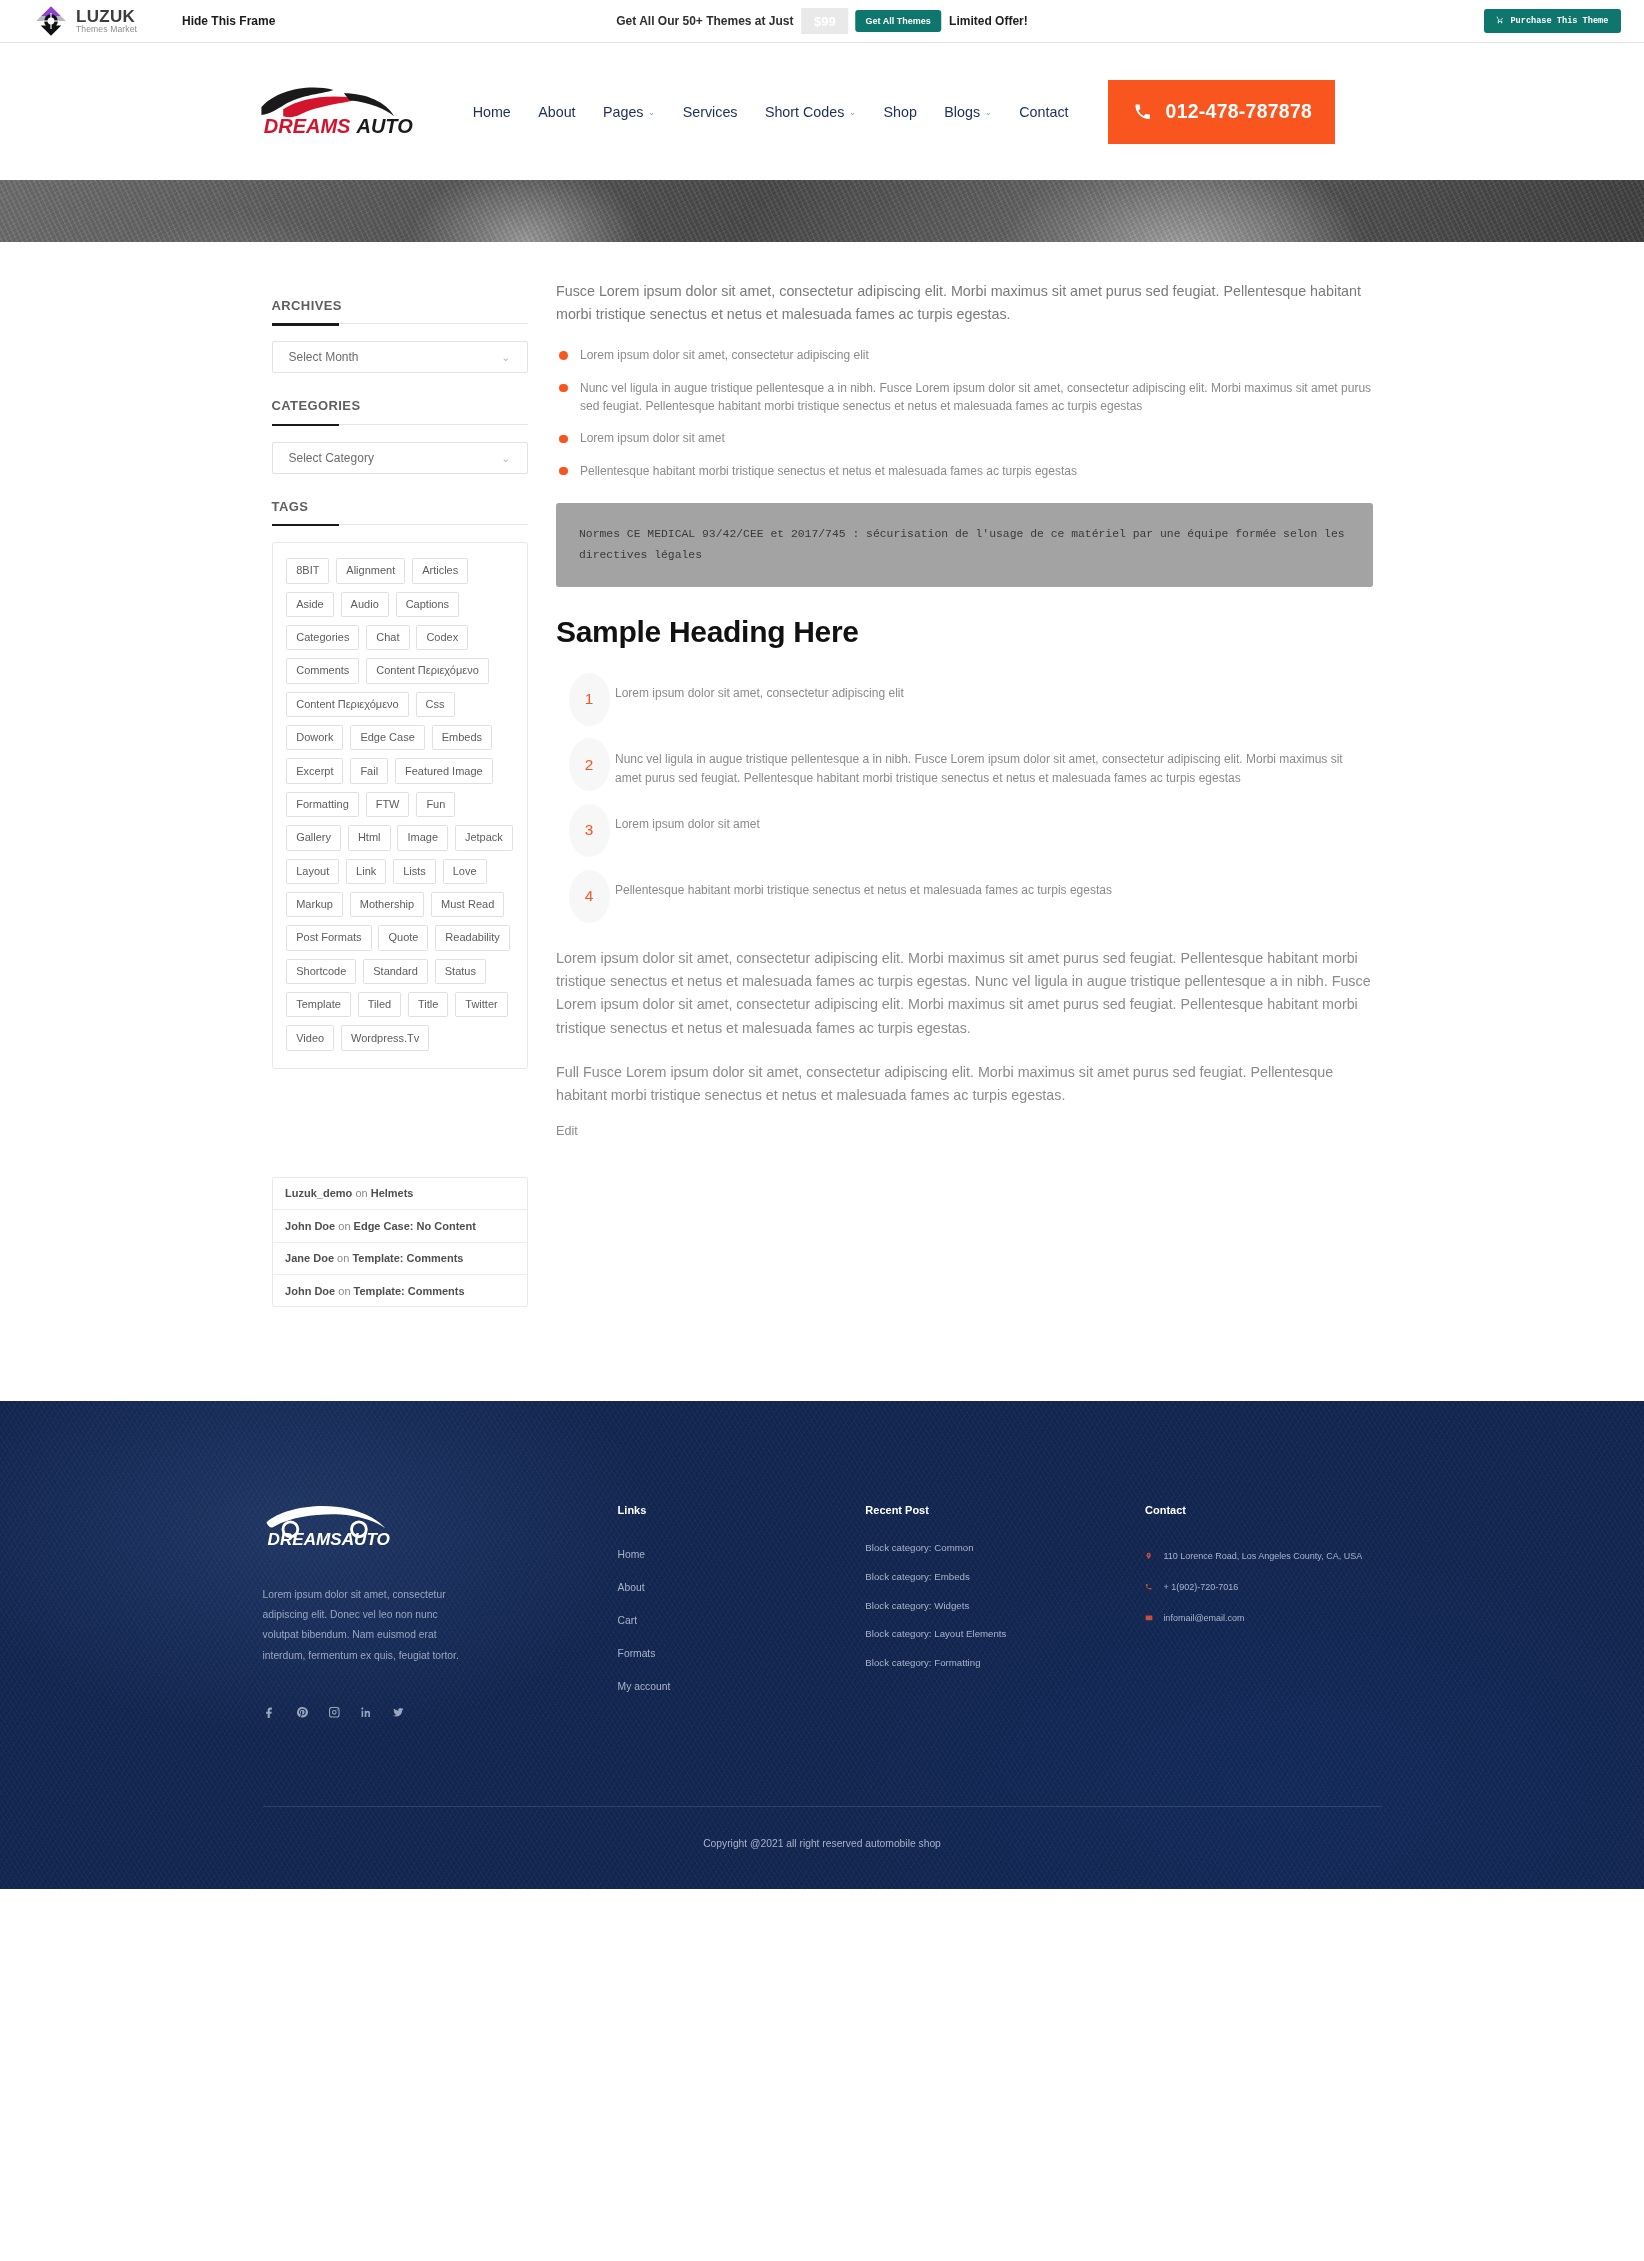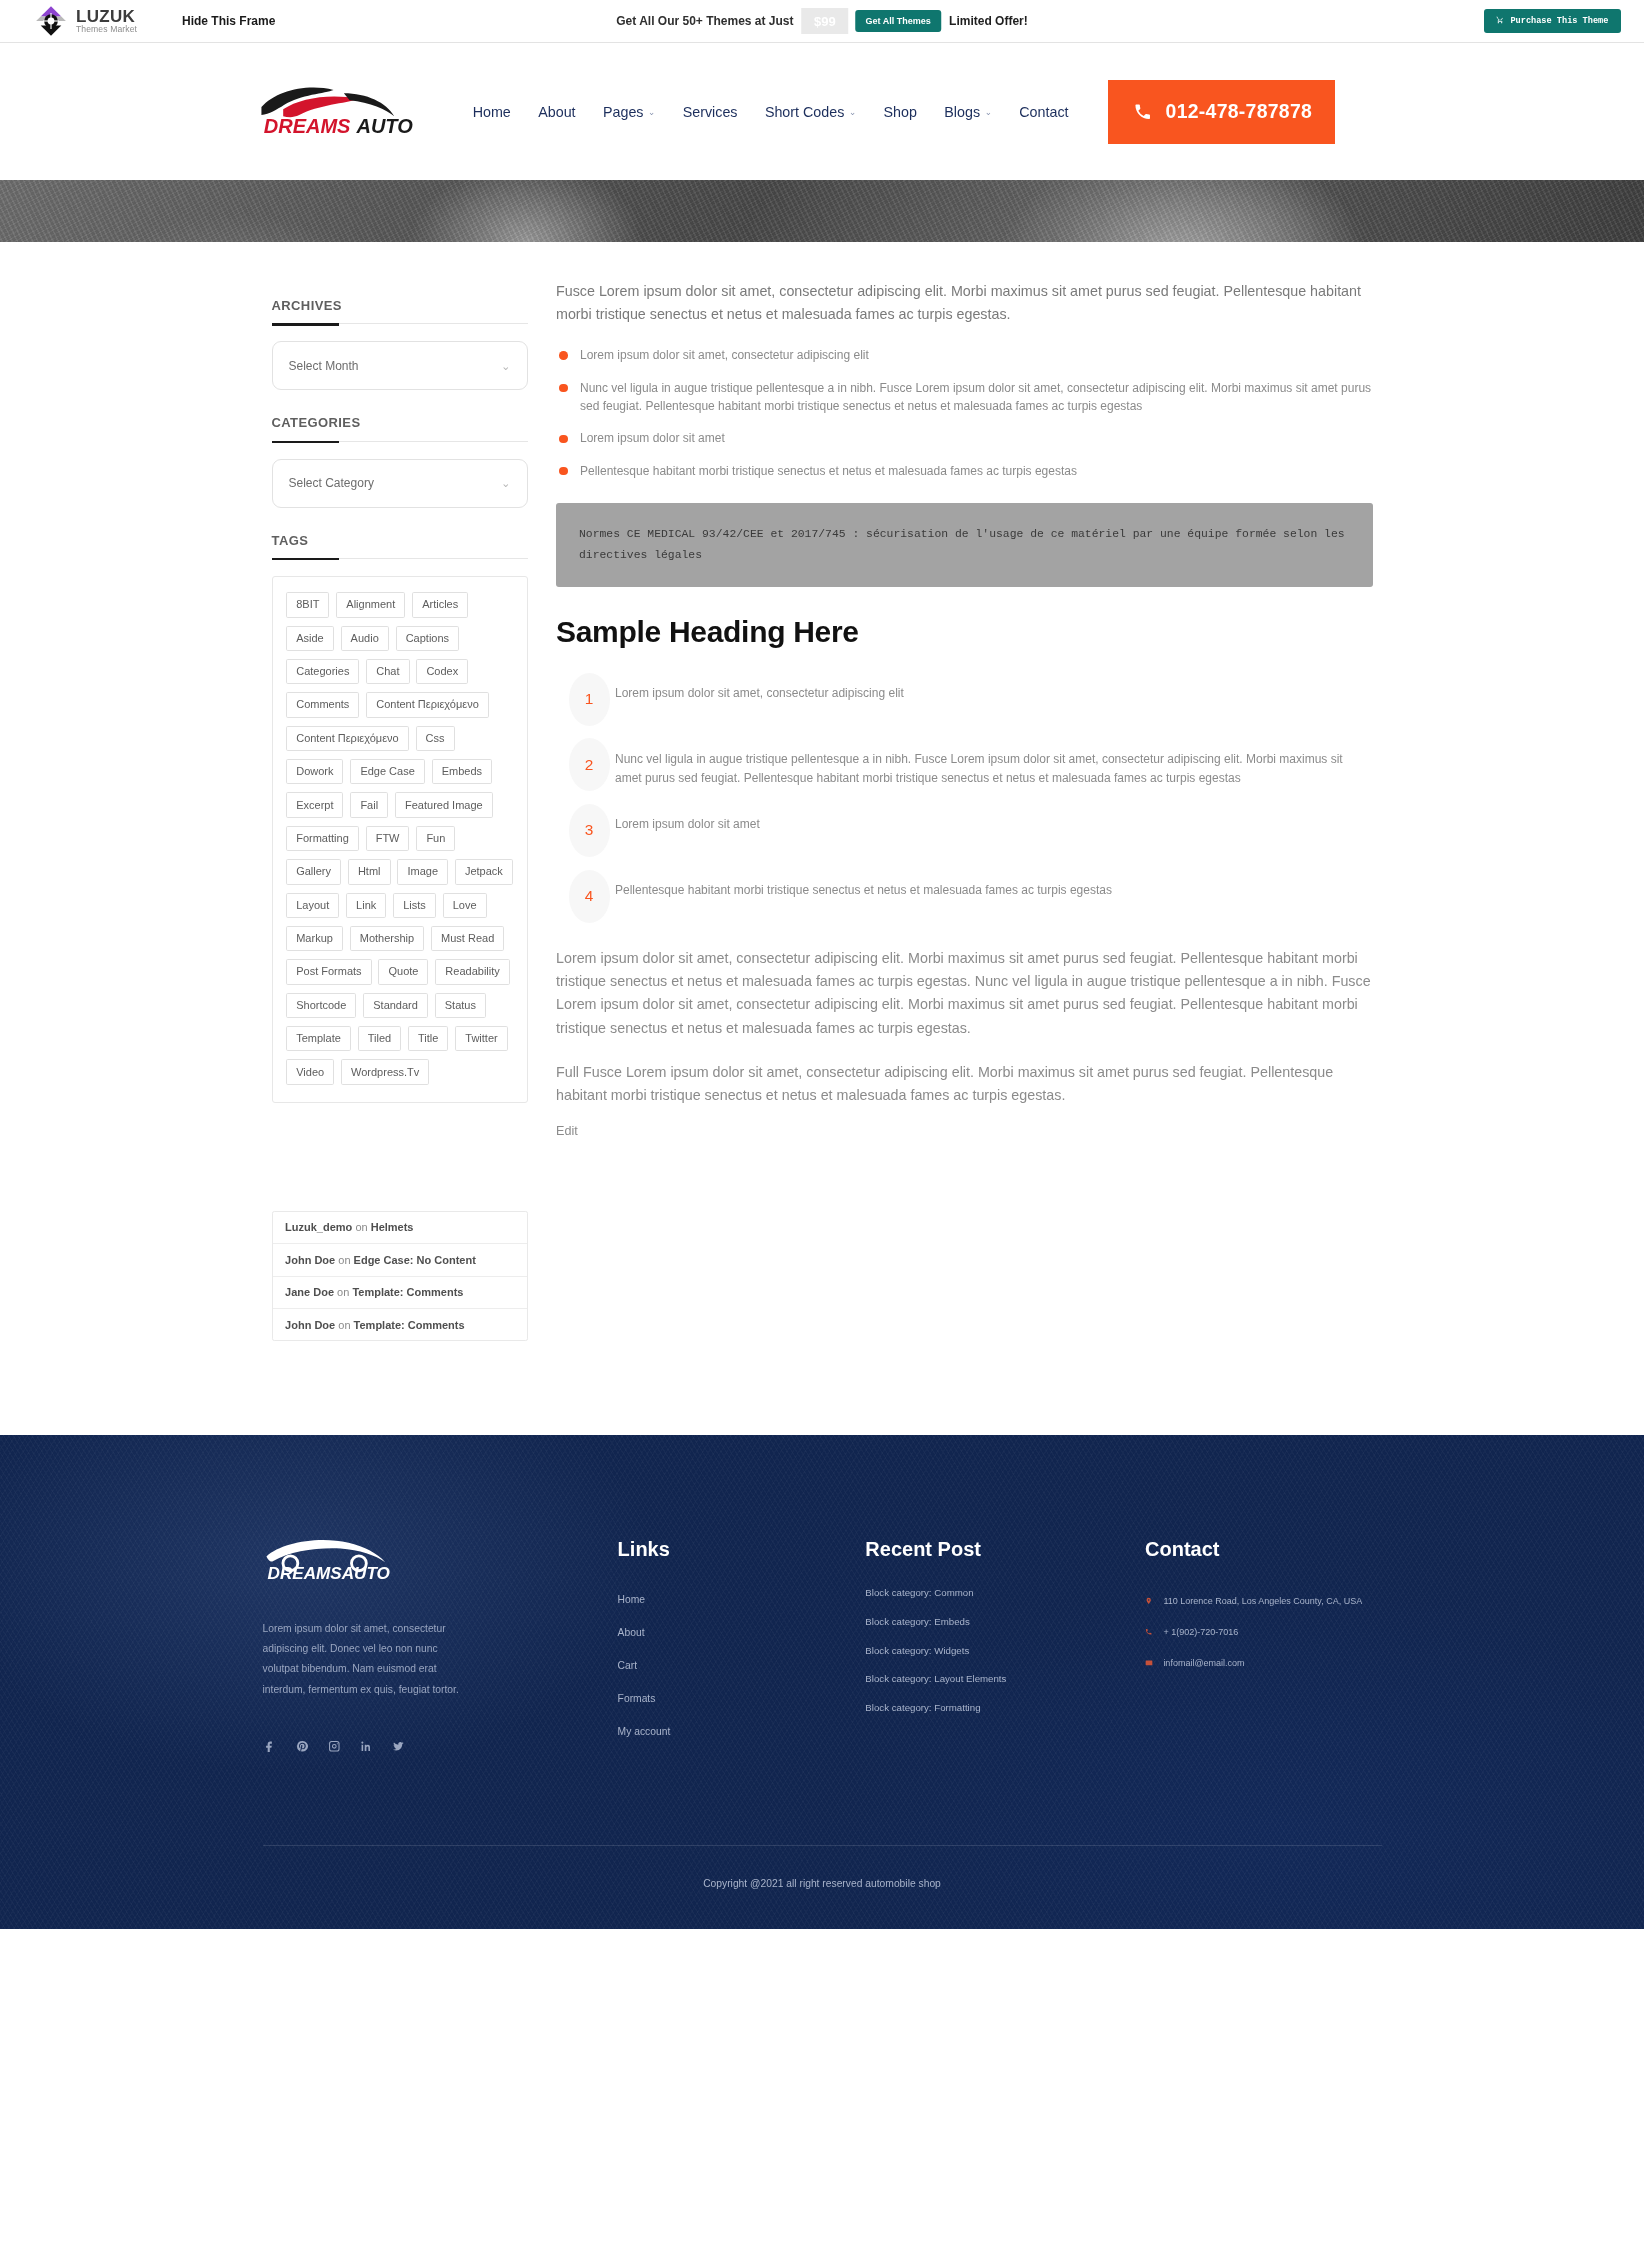--- a/index.html
+++ b/index.html
@@ -140,22 +140,22 @@
   .widget-title {
     font-size: 13px; font-weight: bold; color: #5f5f5f;
     letter-spacing: 0.4px; padding-bottom: 10.3px;
   }
   .widget-rule { height: 1.1px; background: #e6e6e6; position: relative; margin-bottom: 17px; }
   .widget-rule::before {
     content:""; position:absolute; left:0; top:0;
     width: 67px; height: 2.3px; background:#1a1a1a;
   }
   .select-box {
-    width: 100%; height: 49px;
-    border: 0.6px solid #e2e2e2; border-radius: 9px;
+    width: 100%; height: 32px;
+    border: 0.6px solid #e2e2e2; border-radius: 2px;
     display: flex; align-items: center; justify-content: space-between;
     padding: 0 16px;
     font-size: 12px; color: #6d6d6d;
     background:#fff; cursor: pointer;
   }
   .select-caret { color:#b4b4b4; font-size: 11.4px; }
 
   .tagbox {
     border: 0.6px solid #e7e7e7; border-radius: 3px;
     padding: 15px 13.7px 17px 13.7px;
@@ -280,21 +280,21 @@
   .footer-about {
     font-size: 10.3px; line-height: 1.95; color: #9aa6c0;
     max-width: 197px;
     margin-bottom: 39px;
   }
   .socials { display: flex; gap: 17px; }
   .socials span { width: 15px; height: 15px; display:flex; align-items:center; justify-content:center; cursor:pointer; }
   .socials svg { fill: #9aa6c0; }
 
   .fcol-title {
-    font-size: 20px; font-weight: bold; color: #ffffff;
+    font-size: 11px; font-weight: bold; color: #ffffff;
     margin-bottom: 33px;
   }
   .fcol-recent .fcol-title { margin-bottom: 26px; }
   .flink {
     display: block; font-size: 10.3px; color: #a9b4cb;
     margin-bottom: 22px; cursor: pointer;
   }
   .frecent {
     display: block; font-size: 9.7px; color: #a9b4cb;
     margin-bottom: 17.7px; cursor: pointer;

